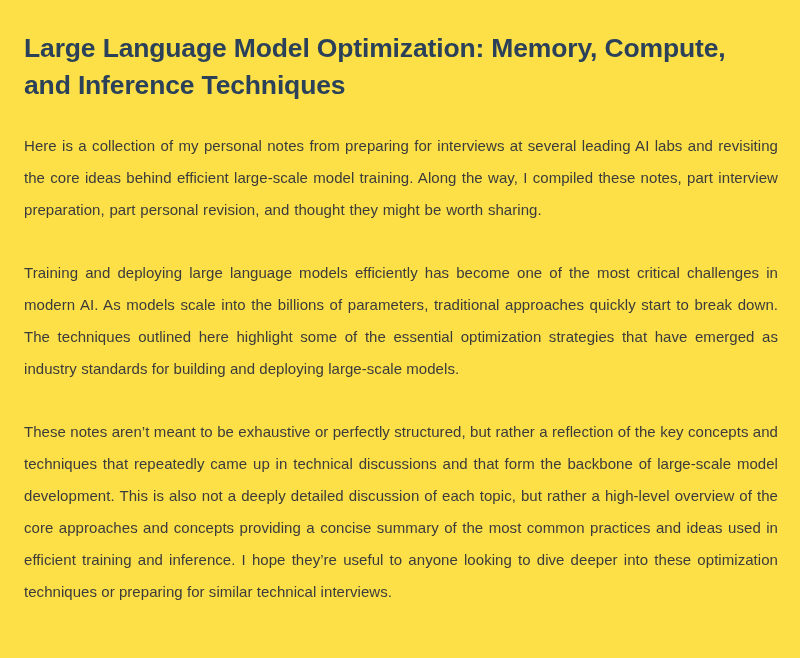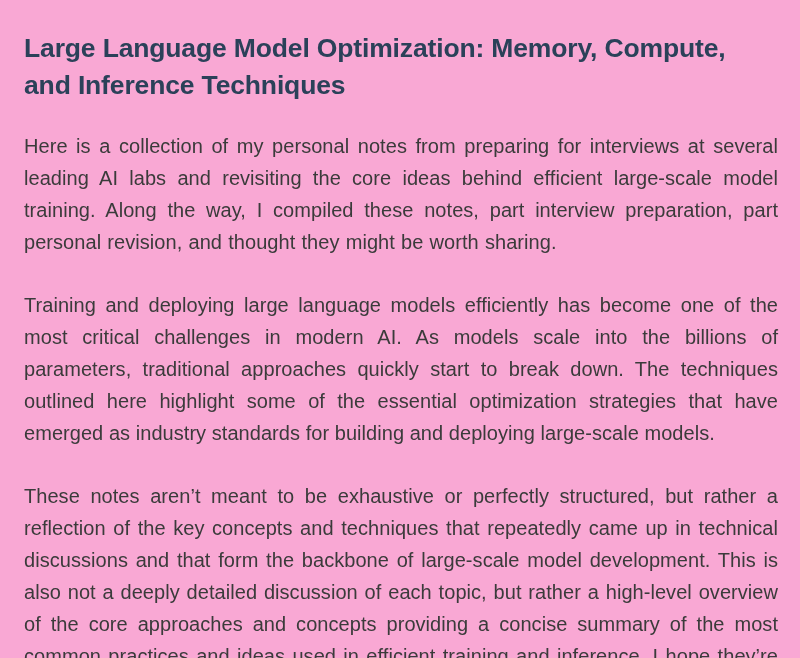--- a/index.html
+++ b/index.html
@@ -12,40 +12,40 @@
     background: #ffffff;
     font-family: "Liberation Sans", "DejaVu Sans", sans-serif;
     -webkit-font-smoothing: antialiased;
     overflow: hidden;
   }
   .page {
     box-sizing: border-box;
     width: 800px;
     height: 658px;
     padding: 0 22px 0 24px;
-    background: #f9a8d4;
+    background: #fde047;
   }
   .article-title {
     margin: 0;
     padding-top: 30px;
     font-size: 26.5px;
     line-height: 37px;
     font-weight: 700;
     letter-spacing: -0.15px;
     color: #2b4159;
     max-width: 760px;
   }
   .body-copy {
     margin: 0;
     padding-top: 26px;
     max-width: 754px;
   }
   .para {
     margin: 0 0 31px 0;
-    font-size: 20px;
+    font-size: 15px;
     line-height: 32px;
     color: #3b3b3b;
     text-align: justify;
     text-justify: inter-word;
     letter-spacing: 0.05px;
     word-spacing: 0px;
   }
   .para:last-child {
     margin-bottom: 8px;
   }

